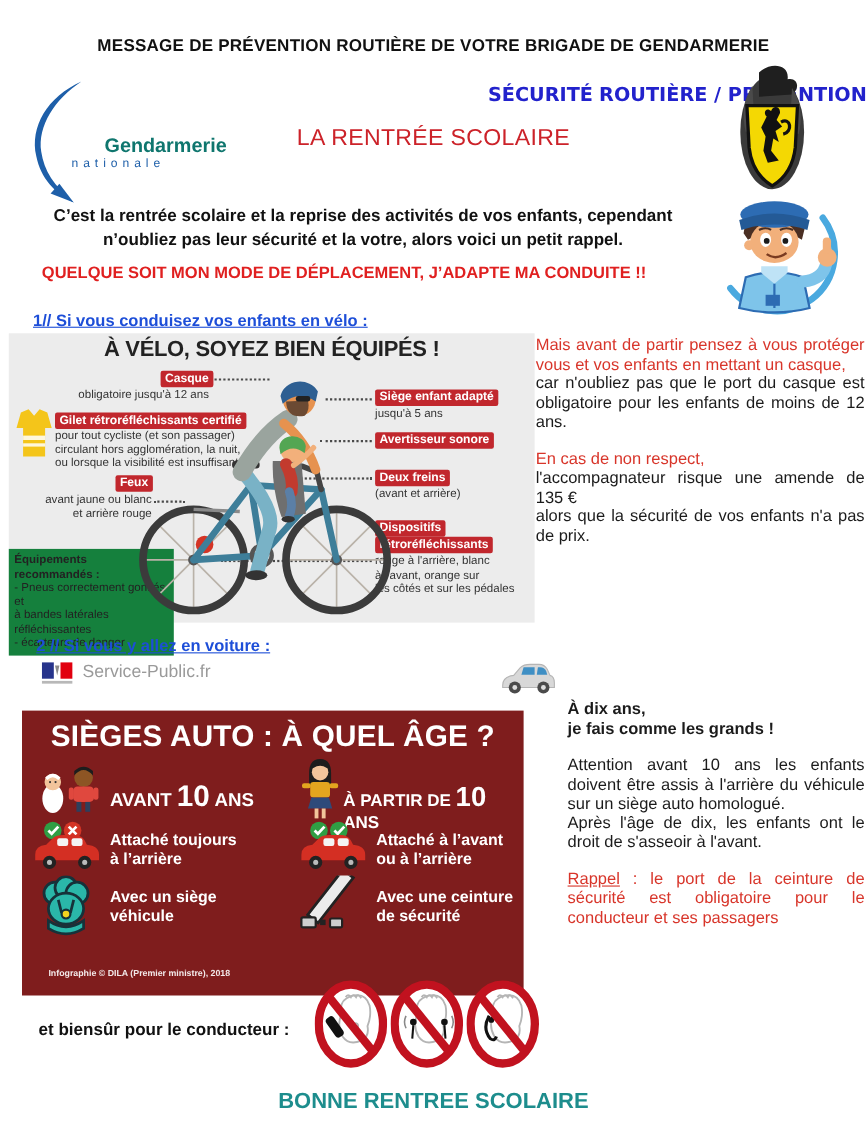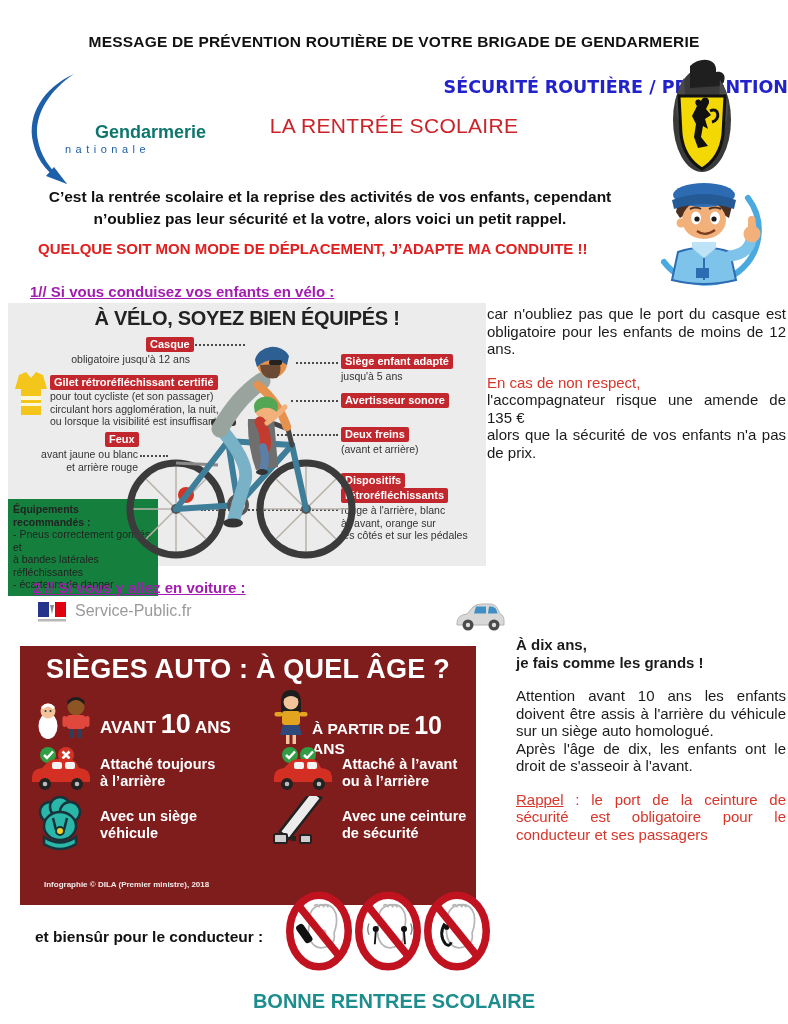--- a/index.html
+++ b/index.html
@@ -21,21 +21,21 @@
   .subtitle .sub-b { font-weight:800; }
   .page-heading { top:114px; left:0; width:788px; text-align:center; font-size:21px; font-weight:normal; color:#cc2229; letter-spacing:.3px; }
 
   .emblem { left:662px; top:56px; }
 
   .intro { top:186px; left:10px; width:640px; text-align:center; font-weight:bold; font-size:15.5px; line-height:21.5px; color:#111; }
   .warning { top:240px; left:38px; font-weight:bold; font-size:15px; color:#e02020; }
 
   .gendarme { left:620px; top:176px; }
 
-  .h-green { color:#a21caf; font-weight:bold; font-size:15px; text-decoration:underline; }
+  .h-green { color:#1d4ed8; font-weight:bold; font-size:15px; text-decoration:underline; }
   .h1 { top:283px; left:30px; }
   .h2 { top:579px; left:33px; }
 
   
   .bike-panel { left:8px; top:303px; width:478px; height:263px; background:#ececec; }
   .bike-title { position:absolute; top:4px; left:0; width:100%; text-align:center; font-weight:bold; font-size:20px; letter-spacing:-.3px; color:#222; }
   .chip { display:inline-block; background:#c1272d; color:#fff; font-weight:bold; font-size:11px; padding:1px 4px; border-radius:2px; line-height:13px; }
   .bp-desc { font-size:10.5px; line-height:12.5px; color:#333; }
   .r-right { text-align:right; }
   .dots { border-top:2px dotted #4a4a4a; height:0; }
@@ -147,21 +147,21 @@
     <div class="bp-desc r-right abs" style="left:50px; top:50px; width:132px;">obligatoire jusqu'à 12 ans</div>
     <div class="dots abs" style="left:187px; top:41px; width:50px;"></div>
 
     <svg class="abs" style="left:5px; top:68px;" width="36" height="46" viewBox="0 0 36 46">
       <path d="M6 4 L13 1 L18 7 L23 1 L30 4 L34 18 L28 18 L28 44 L8 44 L8 18 L2 18 Z" fill="#f4c51a"></path>
       <rect x="8" y="25" width="20" height="4" fill="#fff" opacity=".85"></rect>
       <rect x="8" y="32" width="20" height="3" fill="#fff" opacity=".85"></rect>
     </svg>
 
     <div class="abs" style="left:42px; top:69px;">
-      <span class="chip">Gilet rétroréfléchissant certifié</span>
+      <span class="chip">Gilet rétroréfléchissants certifié</span>
       <div class="bp-desc pre">pour tout cycliste (et son passager)
 circulant hors agglomération, la nuit,
 ou lorsque la visibilité est insuffisante</div>
     </div>
     <div class="dots abs" style="left:236px; top:86px; width:22px;"></div>
 
     <span class="chip abs" style="left:97px; top:129px;">Feux</span>
     <div class="bp-desc r-right pre abs" style="left:10px; top:145px; width:120px;">avant jaune ou blanc
 et arrière rouge</div>
     <div class="dots abs" style="left:132px; top:152px; width:28px;"></div>
@@ -230,20 +230,21 @@
       <circle cx="146" cy="86" r="11" fill="#f2b07b"></circle>
       <path d="M134 84 A12 10 0 0 1 158 83 L157 89 Q146 80 135 90 Z" fill="#53a653"></path>
       <path d="M140 99 Q147 112 145 124" stroke="#c23b2e" stroke-width="11" fill="none" stroke-linecap="round"></path>
       <path d="M147 100 Q158 92 165 84" stroke="#f2b07b" stroke-width="5" fill="none" stroke-linecap="round"></path>
       <path d="M143 124 Q147 136 143 146" stroke="#5b7fa6" stroke-width="8" fill="none" stroke-linecap="round"></path>
       <ellipse cx="142" cy="149" rx="6" ry="3" fill="#333"></ellipse>
     </svg>
   </div>
 
   <div class="abs aside1">
+    <div class="red">Mais avant de partir pensez à vous protéger vous et vos enfants en mettant un casque,</div>
     <div class="blk">car n'oubliez pas que le port du casque est obligatoire pour les enfants de moins de 12 ans.</div>
     <div class="gap"></div>
     <div class="red">En cas de non respect,</div>
     <div class="blk">l'accompagnateur risque une amende de 135 €</div>
     <div class="blk">alors que la sécurité de vos enfants n'a pas de prix.</div>
   </div>
 
   <div class="abs h-green h2">2 // Si vous y allez en voiture :</div>
 
   <div class="abs sp-logo">

